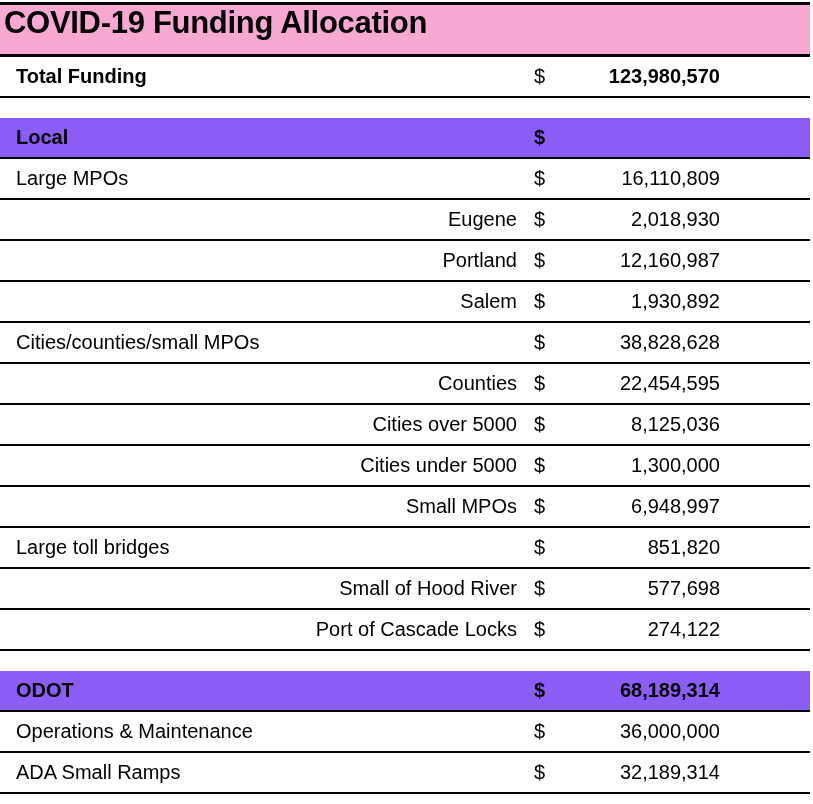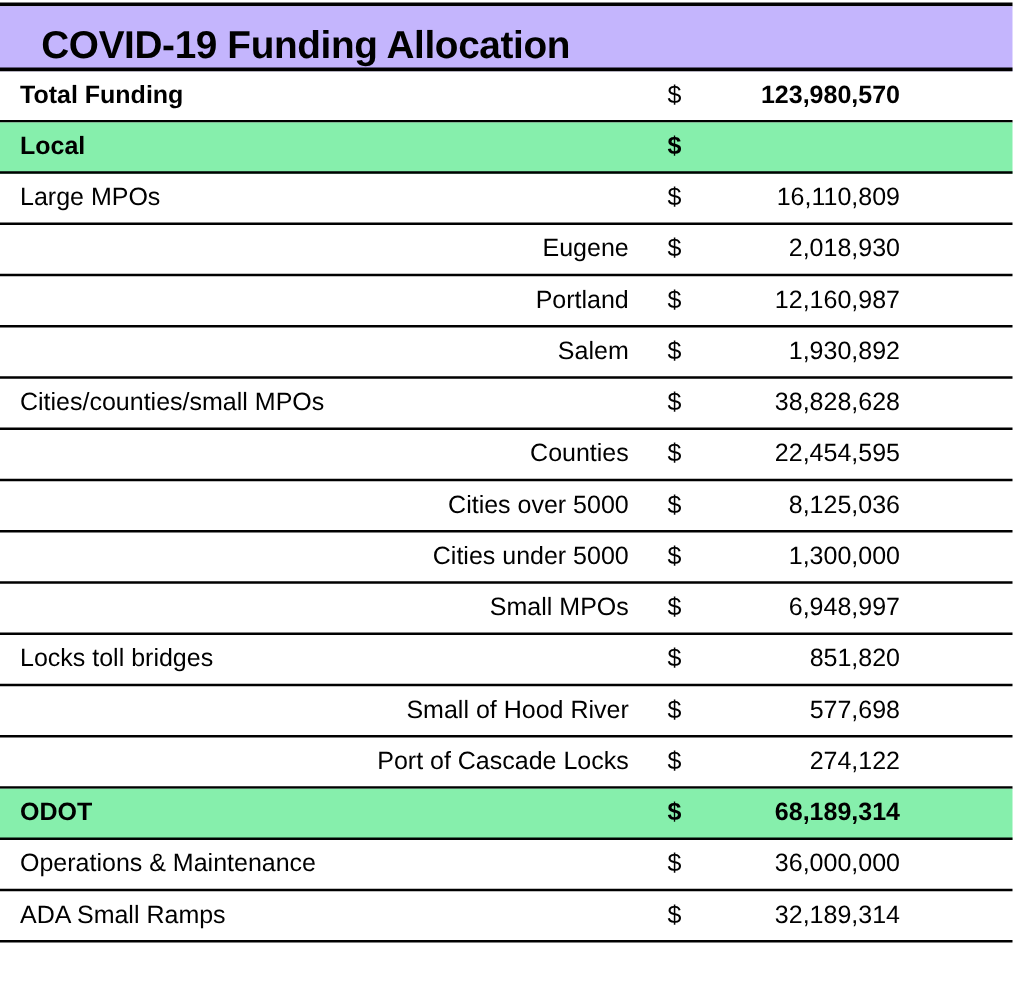--- a/index.html
+++ b/index.html
@@ -1,24 +1,24 @@
 <!DOCTYPE html>
 <html><head>
 <meta charset="utf-8">
 <style>
   html, body { margin: 0; padding: 0; background: #ffffff; }
   body { width: 813px; height: 804px; overflow: hidden; font-family: "Liberation Sans", "DejaVu Sans", sans-serif; color: #000; }
   .table { position: absolute; left: 0; top: 2px; width: 810px; border-top: 3px solid #000; }
-  .title-row { height: 52px; background: #c4b5fd; border-bottom: 3px solid #000; display: flex; align-items: flex-end; padding-left: 33px; box-sizing: border-box; }
+  .title-row { height: 52px; background: #f9a8d4; border-bottom: 3px solid #000; display: flex; align-items: flex-start; padding-left: 4px; box-sizing: border-box; }
   .title-row span { font-size: 31px; font-weight: bold; letter-spacing: -0.3px; }
   .row { height: 41px; border-bottom: 2.5px solid #000; box-sizing: border-box; display: flex; align-items: center; position: relative; font-size: 20px; }
-  .row.shaded { background: #86efac; }
+  .row.shaded { background: #8b5cf6; margin-top: 20px; }
   .row.bold { font-weight: bold; }
   .label { position: absolute; left: 16px; white-space: nowrap; }
-  .label.indent { left: auto; right: 307px; }
+  .label.indent { left: auto; right: 293px; }
   .dollar { position: absolute; left: 534px; }
   .amount { position: absolute; right: 90px; white-space: nowrap; }
 </style>
 </head>
 <body>
 
 <div class="table">
   <div class="title-row">
     <span>COVID-19 Funding Allocation</span>
   </div>
@@ -71,21 +71,21 @@
         <span class="label indent">Cities under 5000</span>
         <span class="dollar">$</span>
         <span class="amount">1,300,000</span>
       </div>
       <div class="row">
         <span class="label indent">Small MPOs</span>
         <span class="dollar">$</span>
         <span class="amount">6,948,997</span>
       </div>
       <div class="row">
-        <span class="label">Locks toll bridges</span>
+        <span class="label">Large toll bridges</span>
         <span class="dollar">$</span>
         <span class="amount">851,820</span>
       </div>
       <div class="row">
         <span class="label indent">Small of Hood River</span>
         <span class="dollar">$</span>
         <span class="amount">577,698</span>
       </div>
       <div class="row">
         <span class="label indent">Port of Cascade Locks</span>

